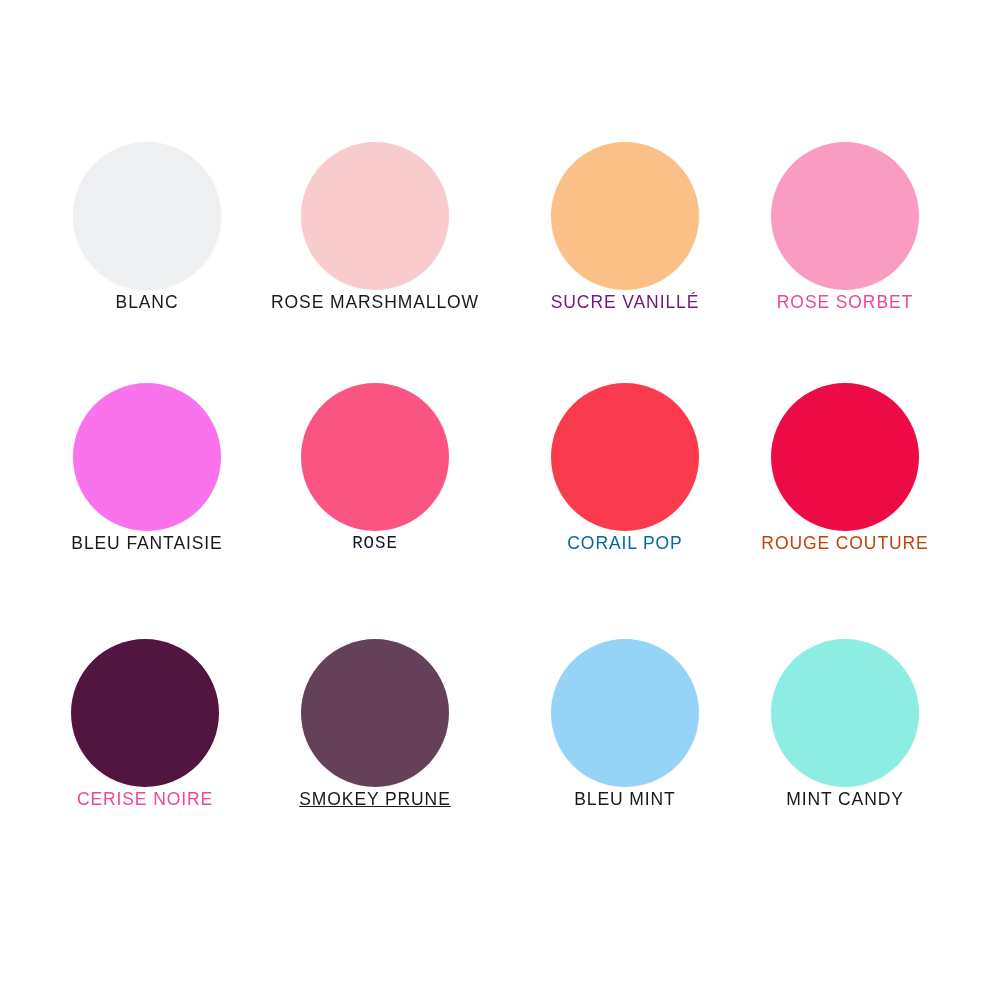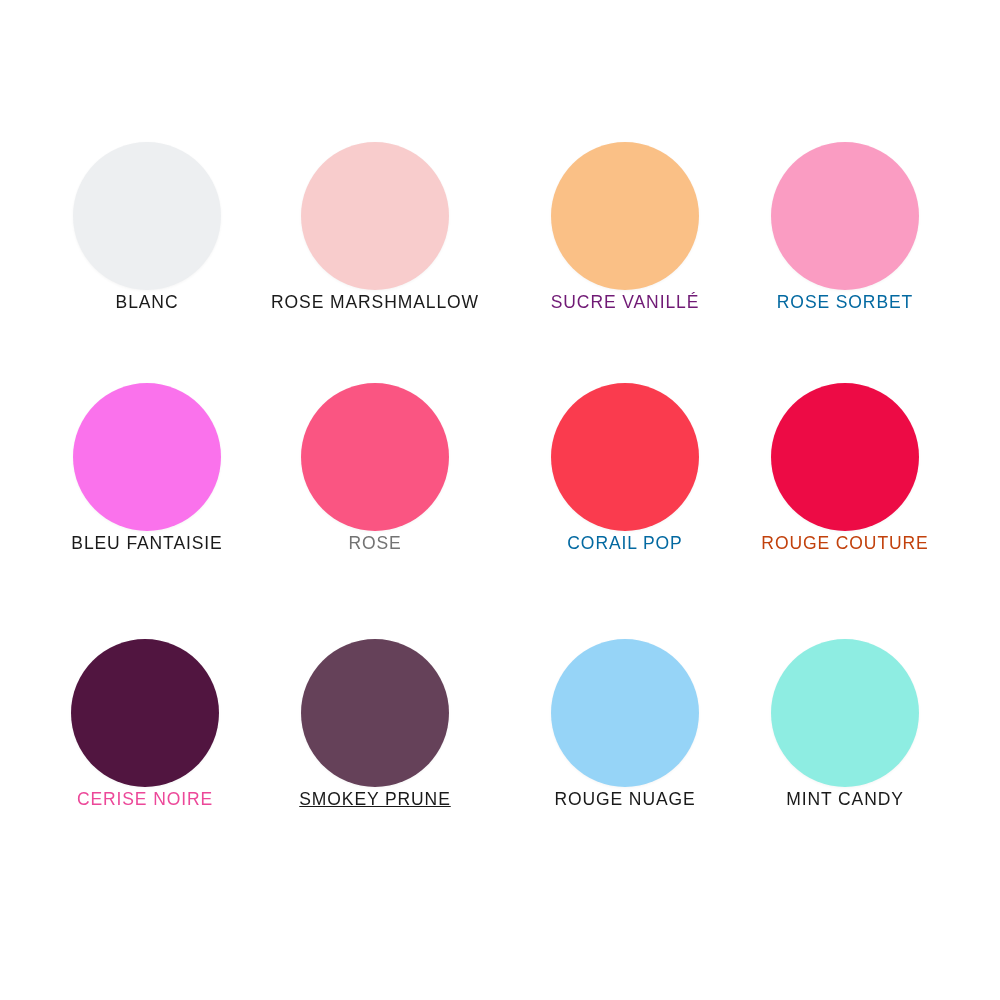--- a/index.html
+++ b/index.html
@@ -92,37 +92,37 @@
       <div class="swatch-disc-wrap">
         <span class="swatch-disc soft-edge" style="background-color: rgb(250, 192, 134);"></span>
       </div>
       <span class="swatch-label" style="color: #701a75;">SUCRE VANILLÉ</span>
     </div>
 
     <div class="swatch-cell" style="left: 845px;">
       <div class="swatch-disc-wrap">
         <span class="swatch-disc soft-edge" style="background-color: rgb(250, 156, 194);"></span>
       </div>
-      <span class="swatch-label" style="color: #0369a1;">ROSE SORBET</span>
+      <span class="swatch-label" style="color: #ec4899;">ROSE SORBET</span>
     </div>
   </div>
 
   <div class="swatch-row row-2">
     <div class="swatch-cell" style="left: 147px;">
       <div class="swatch-disc-wrap">
         <span class="swatch-disc soft-edge" style="background-color: rgb(250, 114, 236);"></span>
       </div>
       <span class="swatch-label" style="color: rgb(26, 26, 26);">BLEU FANTAISIE</span>
     </div>
 
     <div class="swatch-cell" style="left: 375px;">
       <div class="swatch-disc-wrap">
         <span class="swatch-disc soft-edge" style="background-color: rgb(250, 85, 130);"></span>
       </div>
-      <span class="swatch-label" style="color: #737373;">ROSE</span>
+      <span class="swatch-label" style="color: #0f172a; font-family: Liberation Mono, monospace;">ROSE</span>
     </div>
 
     <div class="swatch-cell" style="left: 625px;">
       <div class="swatch-disc-wrap">
         <span class="swatch-disc soft-edge" style="background-color: rgb(250, 59, 78);"></span>
       </div>
       <span class="swatch-label" style="color: #0369a1;">CORAIL POP</span>
     </div>
 
     <div class="swatch-cell" style="left: 845px;">
@@ -145,21 +145,21 @@
       <div class="swatch-disc-wrap">
         <span class="swatch-disc soft-edge" style="background-color: rgb(101, 65, 89);"></span>
       </div>
       <span class="swatch-label" style="color: rgb(26, 26, 26); text-decoration: underline;">SMOKEY PRUNE</span>
     </div>
 
     <div class="swatch-cell" style="left: 625px;">
       <div class="swatch-disc-wrap">
         <span class="swatch-disc soft-edge" style="background-color: rgb(150, 212, 247);"></span>
       </div>
-      <span class="swatch-label" style="color: rgb(26, 26, 26);">ROUGE NUAGE</span>
+      <span class="swatch-label" style="color: rgb(26, 26, 26);">BLEU MINT</span>
     </div>
 
     <div class="swatch-cell" style="left: 845px;">
       <div class="swatch-disc-wrap">
         <span class="swatch-disc soft-edge" style="background-color: rgb(142, 237, 226);"></span>
       </div>
       <span class="swatch-label" style="color: rgb(26, 26, 26);">MINT CANDY</span>
     </div>
   </div>
 

